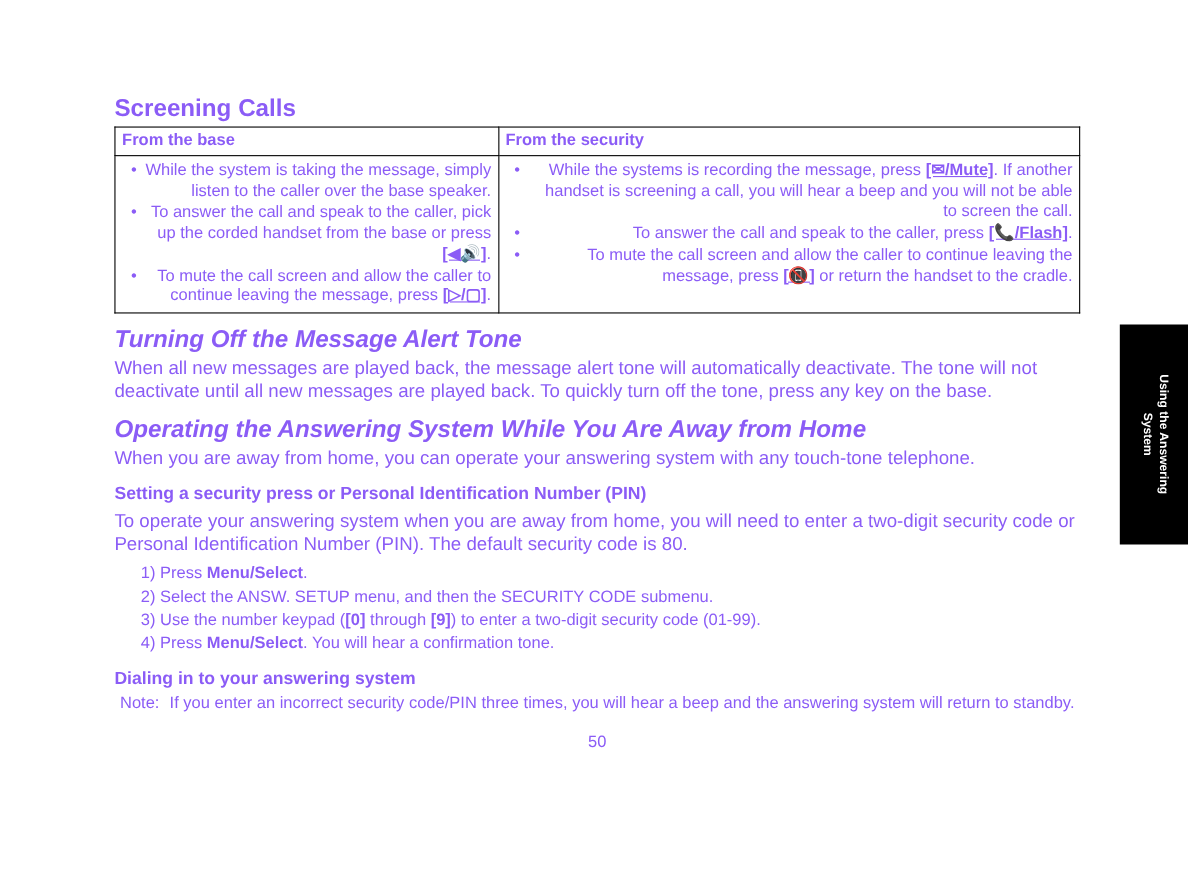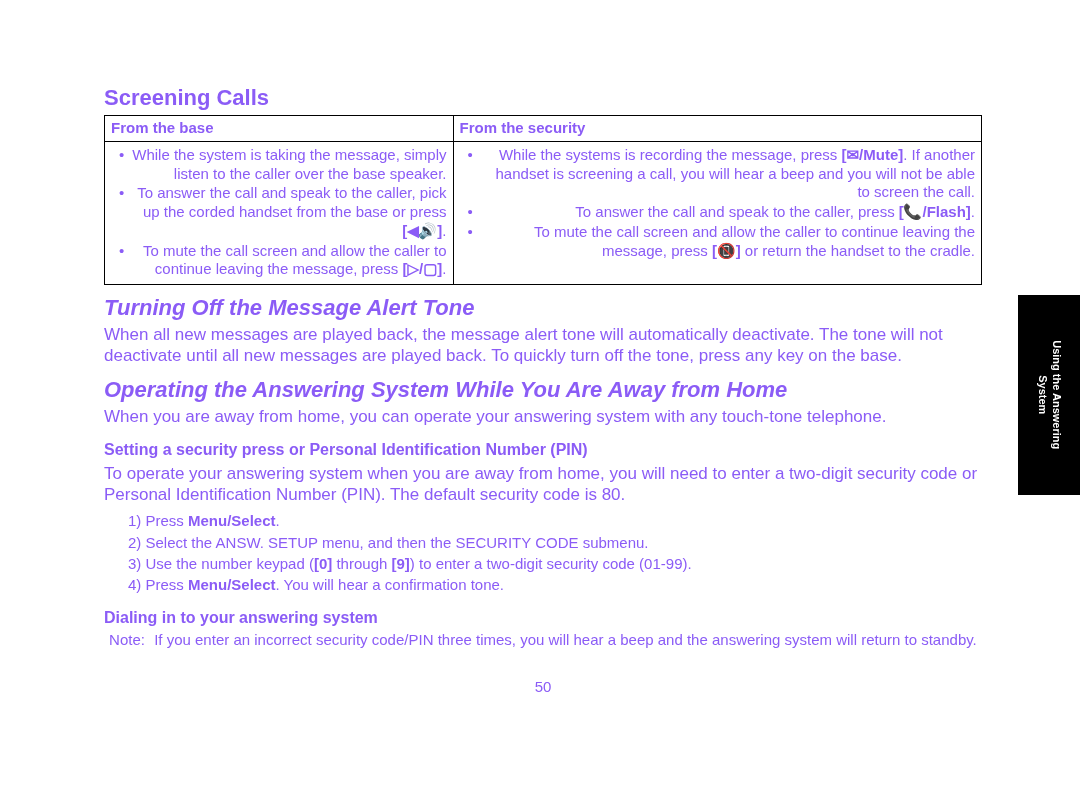--- a/index.html
+++ b/index.html
@@ -68,20 +68,21 @@
     text-align: right;
   }
   ul.cell > li::before {
     content: "•";
     position: absolute;
     left: -4px;
     top: 0;
   }
   .bracket {
     font-weight: bold;
+    text-decoration: underline;
   }
   ol.steps {
     list-style: none;
     padding: 0;
     margin: 4px 0 0 24px;
     font-size: 15px;
     line-height: 1.35;
   }
   ol.steps li {
     margin-bottom: 1px;
@@ -98,21 +99,21 @@
     text-align: center;
   }
   .note-body {
     display: inline-block;
     width: calc(100% - 54px);
     vertical-align: top;
   }
   .pagenum {
     text-align: center;
     font-size: 15px;
-    margin-top: 28px;
+    margin-top: 16px;
   }
   .sidetab {
     position: absolute;
     top: 295px;
     right: 0;
     width: 62px;
     height: 200px;
     background: #000;
     color: #fff;
     font-weight: bold;

